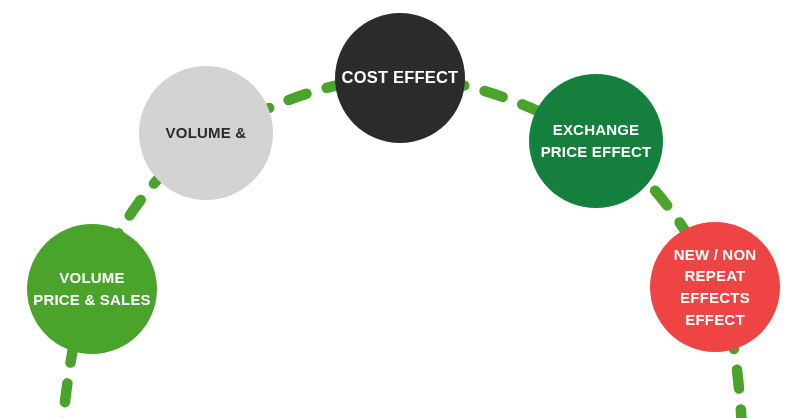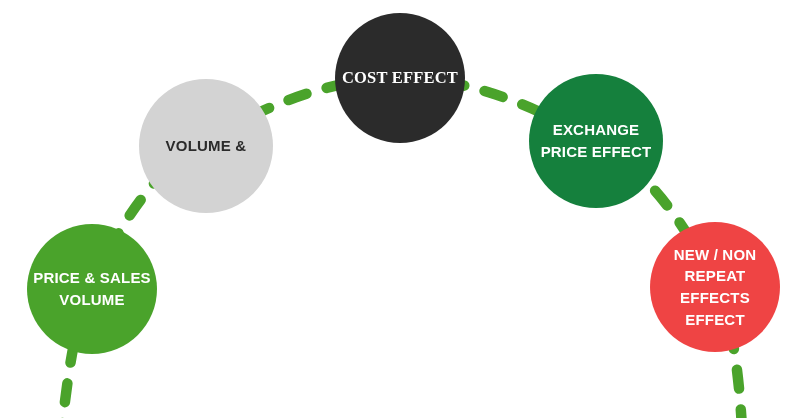--- a/index.html
+++ b/index.html
@@ -34,44 +34,44 @@
     justify-content: center;
     text-align: center;
     font-weight: 700;
     font-size: 15px;
     line-height: 1.45;
     letter-spacing: 0.2px;
     z-index: 1;
   }
   .node .line { display: block; }
   .node-1 { left: 27px;  top: 224px; width: 130px; height: 130px; }
-  .node-2 { left: 139px; top: 79px;  width: 134px; height: 134px; }
-  .node-3 { left: 335px; top: 13px;  width: 130px; height: 130px; font-size: 16.5px; font-family: Liberation Serif, serif; }
+  .node-2 { left: 139px; top: 66px;  width: 134px; height: 134px; }
+  .node-3 { left: 335px; top: 13px;  width: 130px; height: 130px; font-size: 16.5px; }
   .node-4 { left: 529px; top: 74px;  width: 134px; height: 134px; }
   .node-5 { left: 650px; top: 222px; width: 130px; height: 130px; }
 </style>
 </head>
 <body>
 
 <div class="stage">
 
   <svg class="connector-svg" width="800" height="418" viewBox="0 0 800 418">
     <path class="connector-path" d="M 60 442
              C 68 378 72 332 91 288
              C 114 235 150 172 206 140
              C 262 108 328 78 400 78
              C 472 78 538 108 596 141
              C 652 173 692 235 716 287
              C 735 330 739 378 743 442" style="stroke: rgb(74, 163, 43);"></path>
   </svg>
 
   <div class="node node-1" style="background-color: rgb(74, 163, 43); color: rgb(255, 255, 255);">
     <div>
+      <span class="line">VOLUME</span>
       <span class="line">PRICE &amp; SALES</span>
-      <span class="line">VOLUME</span>
     </div>
   </div>
 
   <div class="node node-2" style="background-color: rgb(211, 211, 211); color: rgb(43, 43, 43);">
     <div>
       <span class="line">VOLUME &amp;</span>
     </div>
   </div>
 
   <div class="node node-3" style="background-color: rgb(43, 43, 43); color: rgb(255, 255, 255);">

